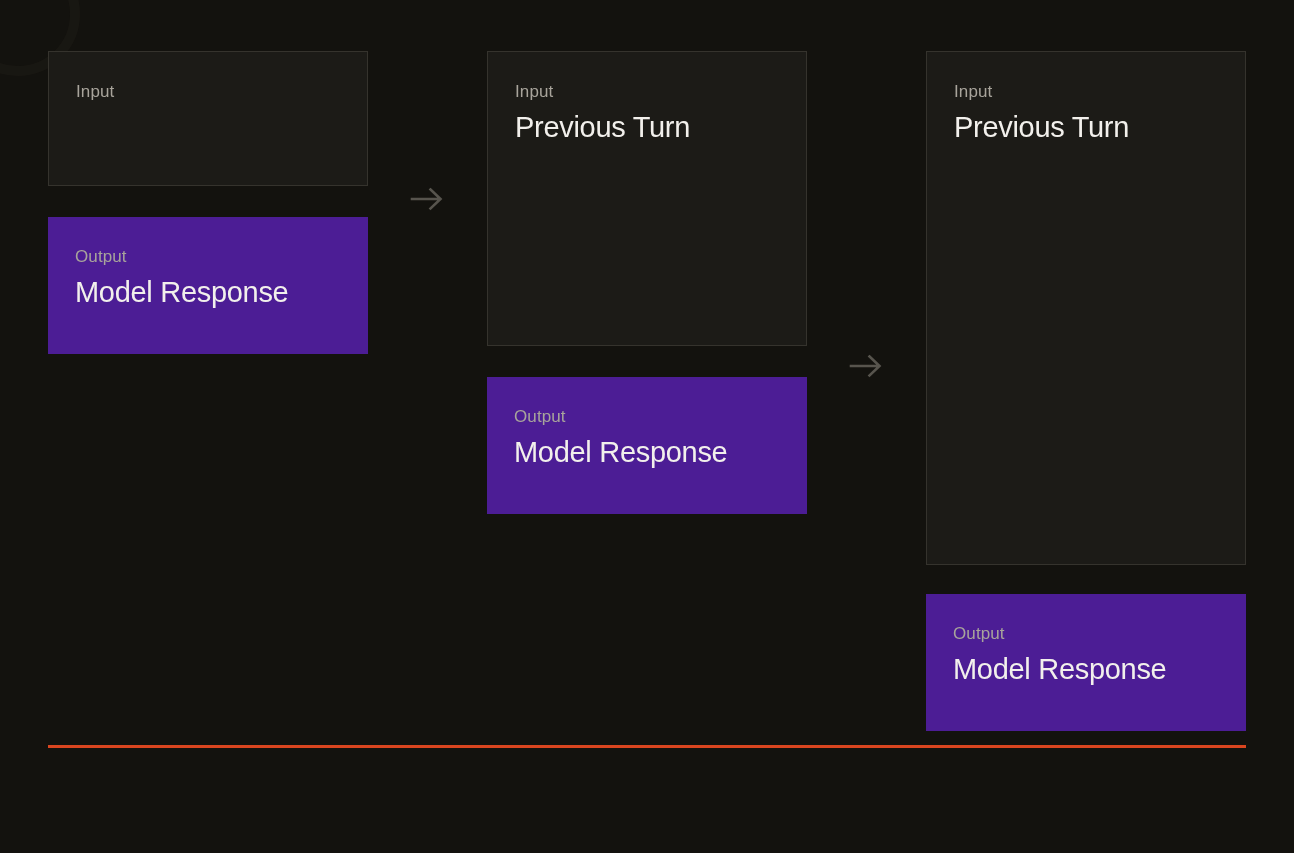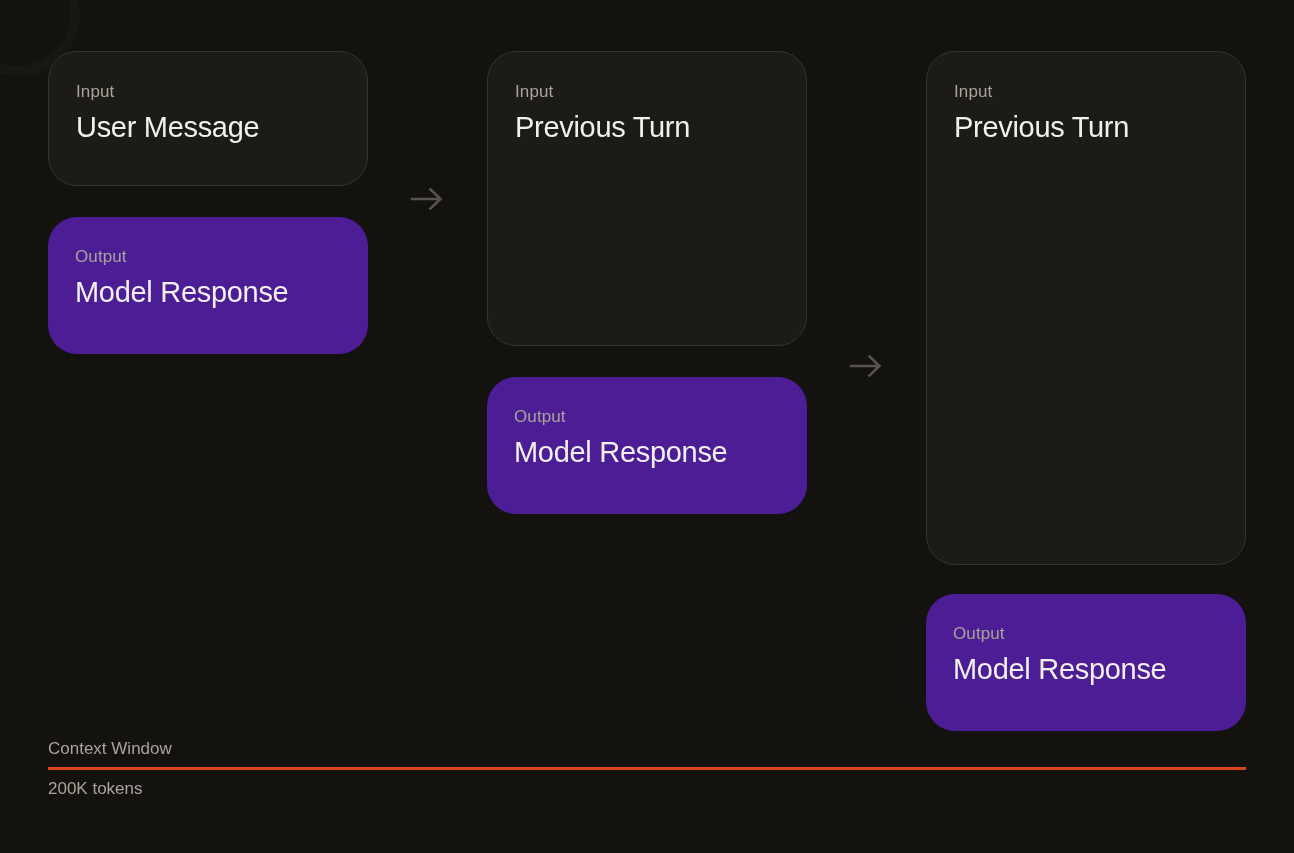--- a/index.html
+++ b/index.html
@@ -37,21 +37,20 @@
     position: absolute;
     width: 320px;
   }
 
   .box {
     position: absolute;
     left: 0;
     width: 320px;
     box-sizing: border-box;
     padding: 30px 27px 0 27px;
-    border-radius: 29px;
   }
 
   .box.input {
     background: #1c1b17;
     border: 1px solid #35332d;
   }
 
   .box.output {
     background: #4c1d95;
     border: none;
@@ -115,21 +114,20 @@
 </head>
 <body>
 
 <div id="canvas">
 
   <div id="corner-artifact"></div>
 
   <div class="turn-column" style="left:48px; top:51px; height:303px;">
     <div class="box input" style="top:0px; height:135px;">
       <div class="box-label">Input</div>
-      <div class="box-value">User Message</div>
     </div>
     <div class="box output" style="top:166px; height:137px;">
       <div class="box-label">Output</div>
       <div class="box-value">Model Response</div>
     </div>
   </div>
 
   <div class="arrow" style="left:407px; top:179px;">
     <span>
       <svg width="34" height="26" viewBox="0 0 34 26" fill="none" aria-hidden="true">
@@ -162,18 +160,16 @@
       <div class="box-label">Input</div>
       <div class="box-value">Previous Turn</div>
     </div>
     <div class="box output" style="top:543px; height:137px;">
       <div class="box-label">Output</div>
       <div class="box-value">Model Response</div>
     </div>
   </div>
 
   <div id="context-window">
-    <div id="context-window-label">Context Window</div>
     <div id="context-window-rule"></div>
-    <div id="context-window-size">200K tokens</div>
   </div>
 
 </div>
 
 </body></html>

